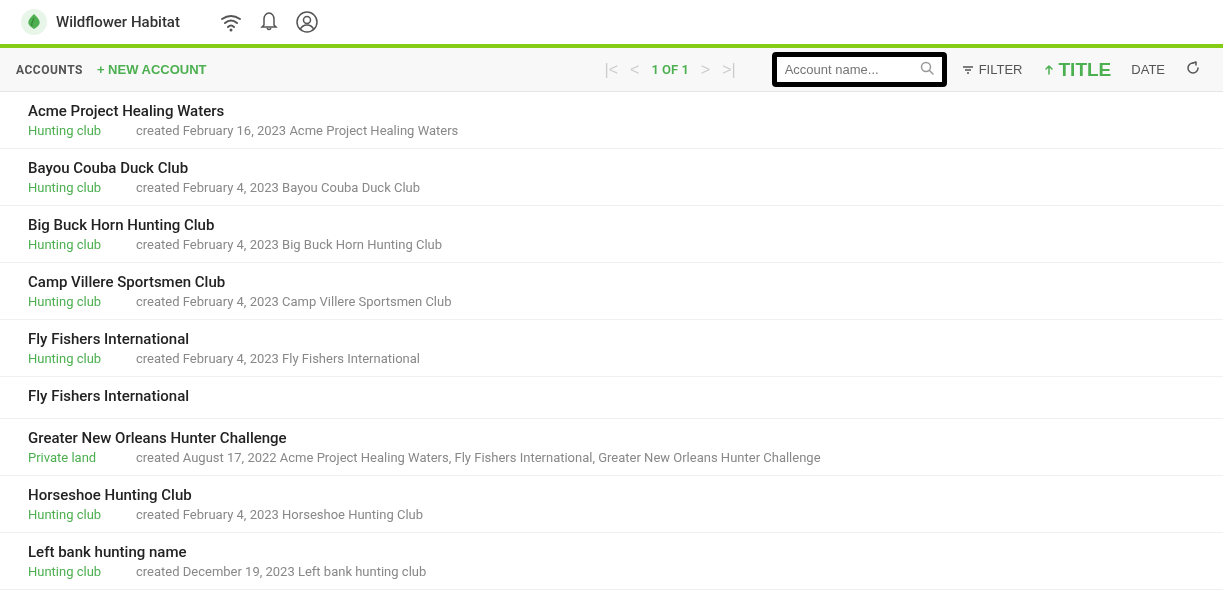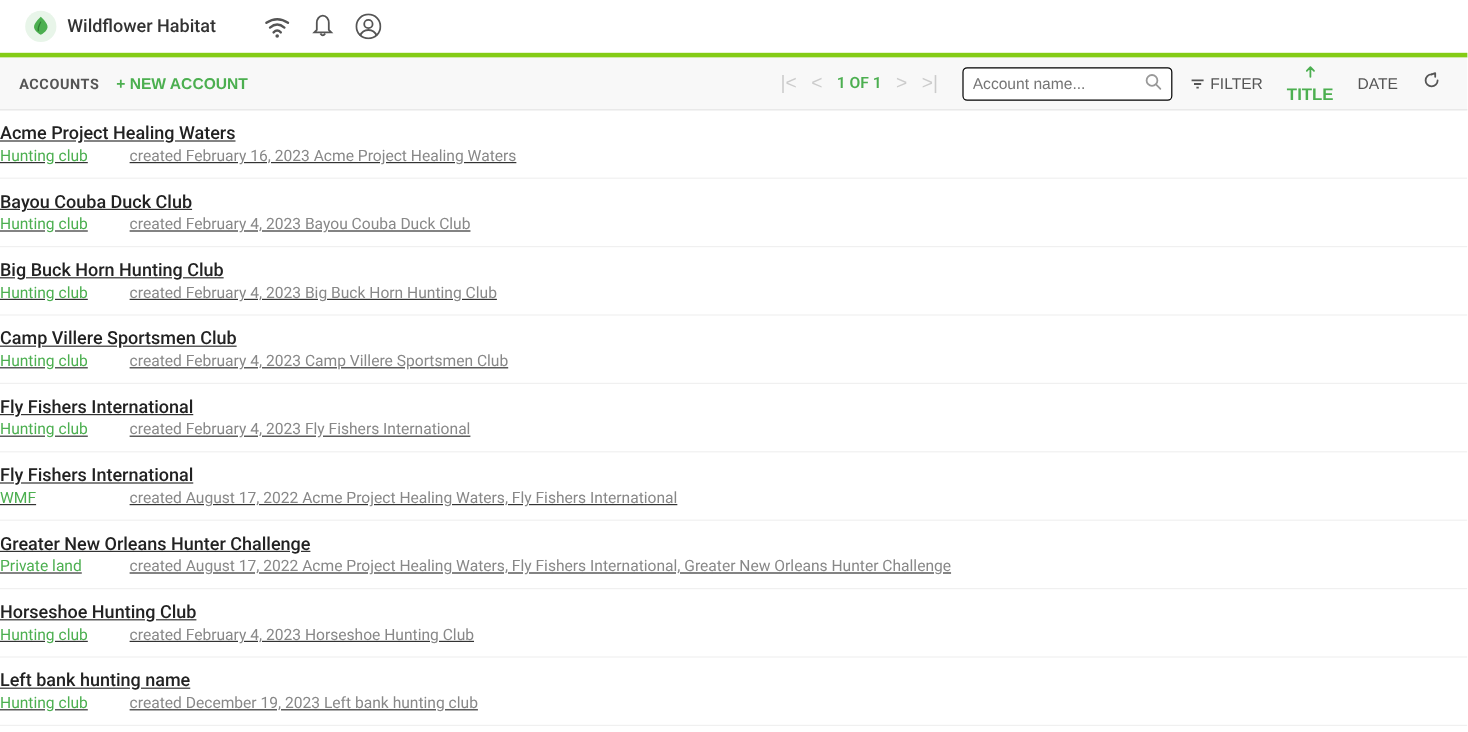--- a/index.html
+++ b/index.html
@@ -106,26 +106,26 @@
       line-height: 1;
       border: none;
       background: none;
     }
     .page-btn:disabled { color: #ccc; cursor: default; }
     .page-info { font-size: 13px; font-weight: 600; color: #4CAF50; padding: 0 4px; }
 
     .search-box {
       display: flex;
       align-items: center;
-      border: 1px solid #000000;
+      border: 5px solid #000000;
       border-radius: 4px;
       background: #fff;
       padding: 4px 8px;
       gap: 6px;
-      margin-left: 8px;
+      margin-left: 24px;
       width: 175px;
     }
     .search-box input {
       border: none;
       outline: none;
       font-size: 13px;
       width: 100%;
       color: #999;
       background: transparent;
     }
@@ -139,28 +139,27 @@
       color: #555;
       cursor: pointer;
       border: none;
       background: none;
       padding: 4px 6px;
     }
     .sort-btn {
       display: flex;
       align-items: center;
       gap: 4px;
-      font-size: 14px;
+      font-size: 19px;
       color: #4CAF50;
       cursor: pointer;
       border: none;
       background: none;
       padding: 4px 6px;
       font-weight: 600;
-      flex-direction: column;
     }
     .date-btn {
       font-size: 13px;
       color: #555;
       cursor: pointer;
       border: none;
       background: none;
       padding: 4px 6px;
     }
     .refresh-btn {
@@ -171,24 +170,23 @@
       background: none;
       padding: 4px 6px;
     }
 
     
     .account-list {
       overflow-y: auto;
       height: calc(100vh - 92px);
     }
     .account-item {
-      padding: 10px 16px 10px 0;
+      padding: 10px 16px 10px 28px;
       border-bottom: 1px solid #f0f0f0;
       cursor: pointer;
-      text-decoration: underline;
     }
     .account-name {
       font-size: 15px;
       font-weight: 500;
       color: #222;
       margin-bottom: 3px;
     }
     .account-meta {
       display: flex;
       align-items: baseline;
@@ -318,24 +316,20 @@
     </div>
     <div class="account-item">
       <div class="account-name">Fly Fishers International</div>
       <div class="account-meta">
         <span class="account-type">Hunting club</span>
         <span class="account-created">created February 4, 2023 Fly Fishers International</span>
       </div>
     </div>
     <div class="account-item">
       <div class="account-name">Fly Fishers International</div>
-      <div class="account-meta">
-        <span class="account-type wmf">WMF</span>
-        <span class="account-created">created August 17, 2022 Acme Project Healing Waters, Fly Fishers International</span>
-      </div>
     </div>
     <div class="account-item">
       <div class="account-name">Greater New Orleans Hunter Challenge</div>
       <div class="account-meta">
         <span class="account-type private">Private land</span>
         <span class="account-created">created August 17, 2022 Acme Project Healing Waters, Fly Fishers International, Greater New Orleans Hunter Challenge</span>
       </div>
     </div>
     <div class="account-item">
       <div class="account-name">Horseshoe Hunting Club</div>

